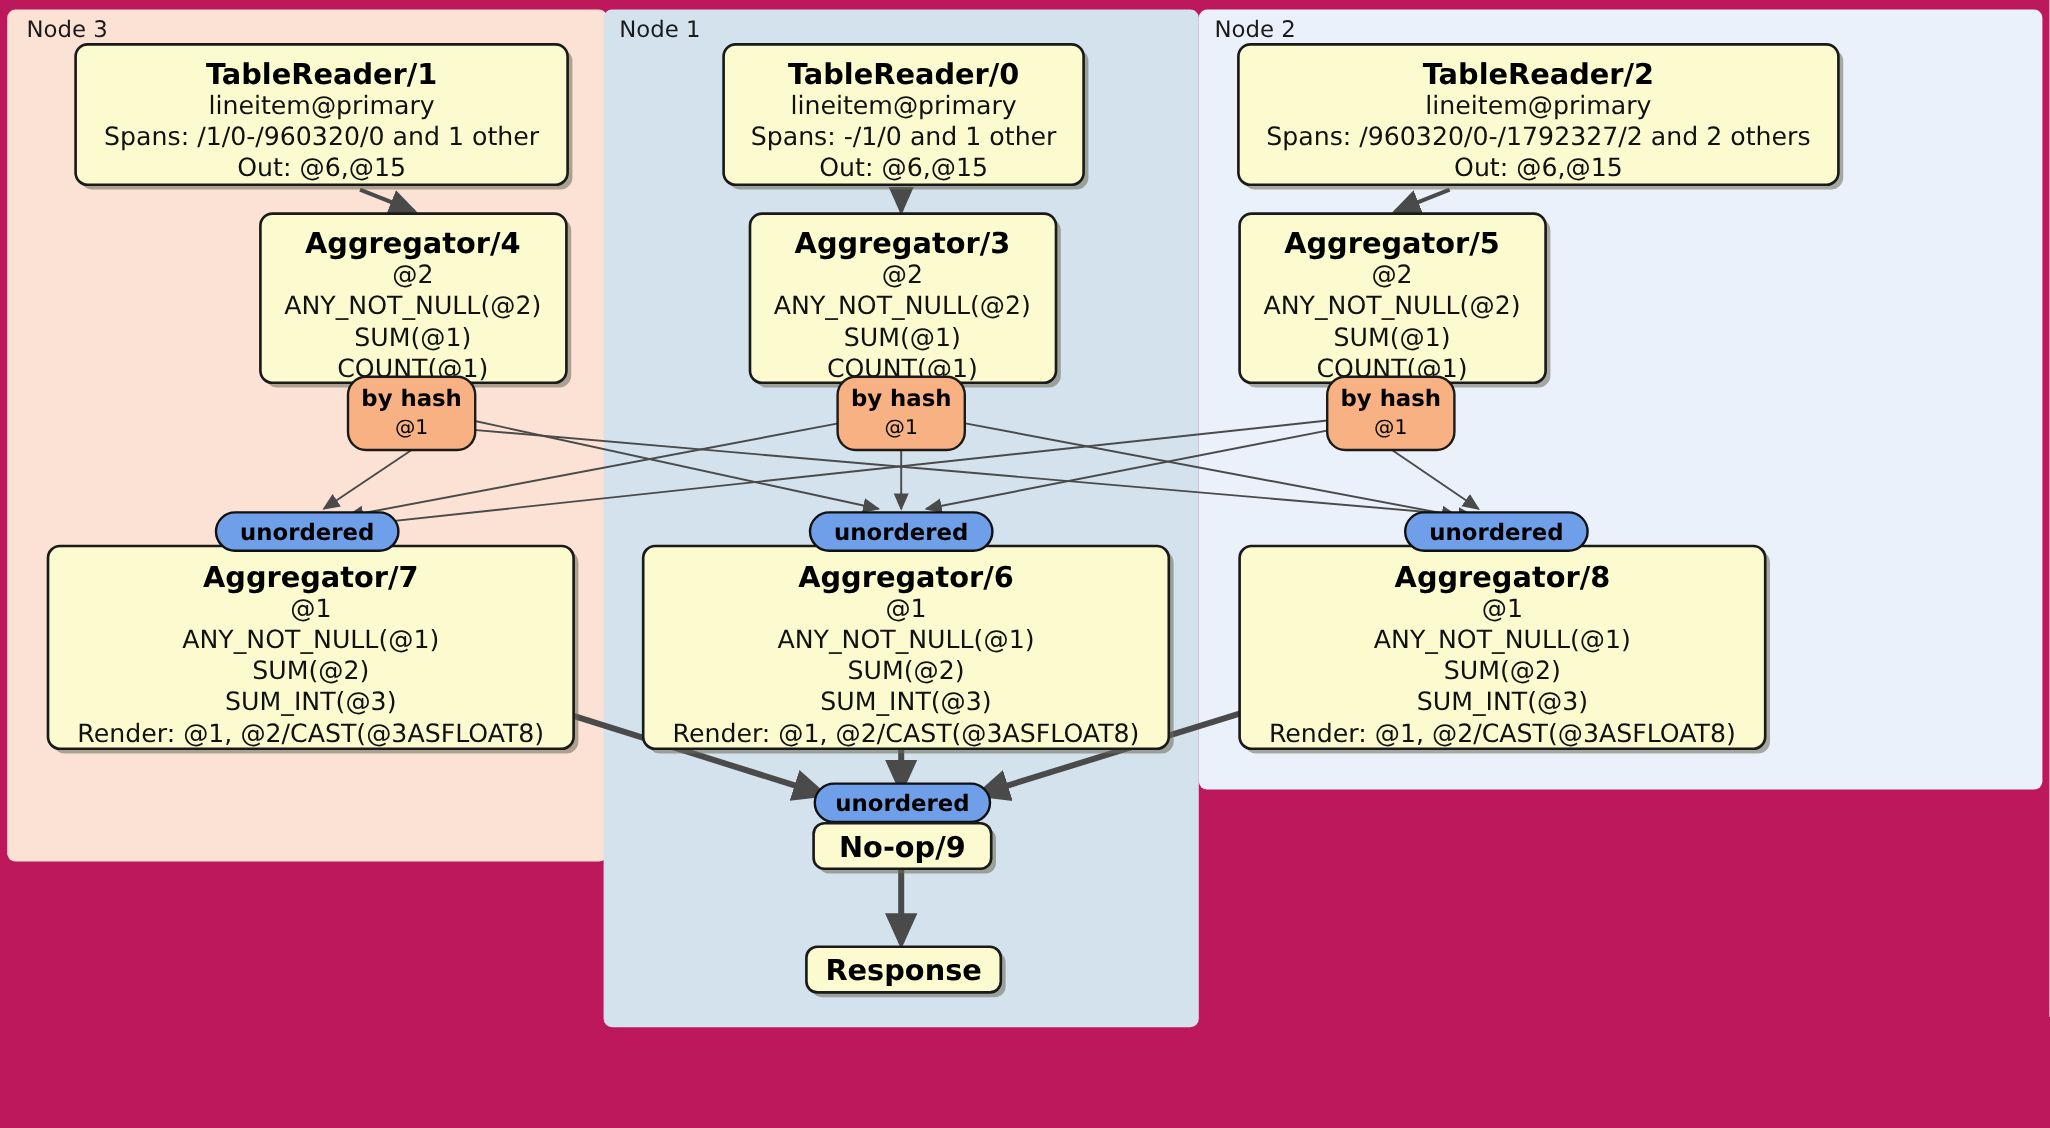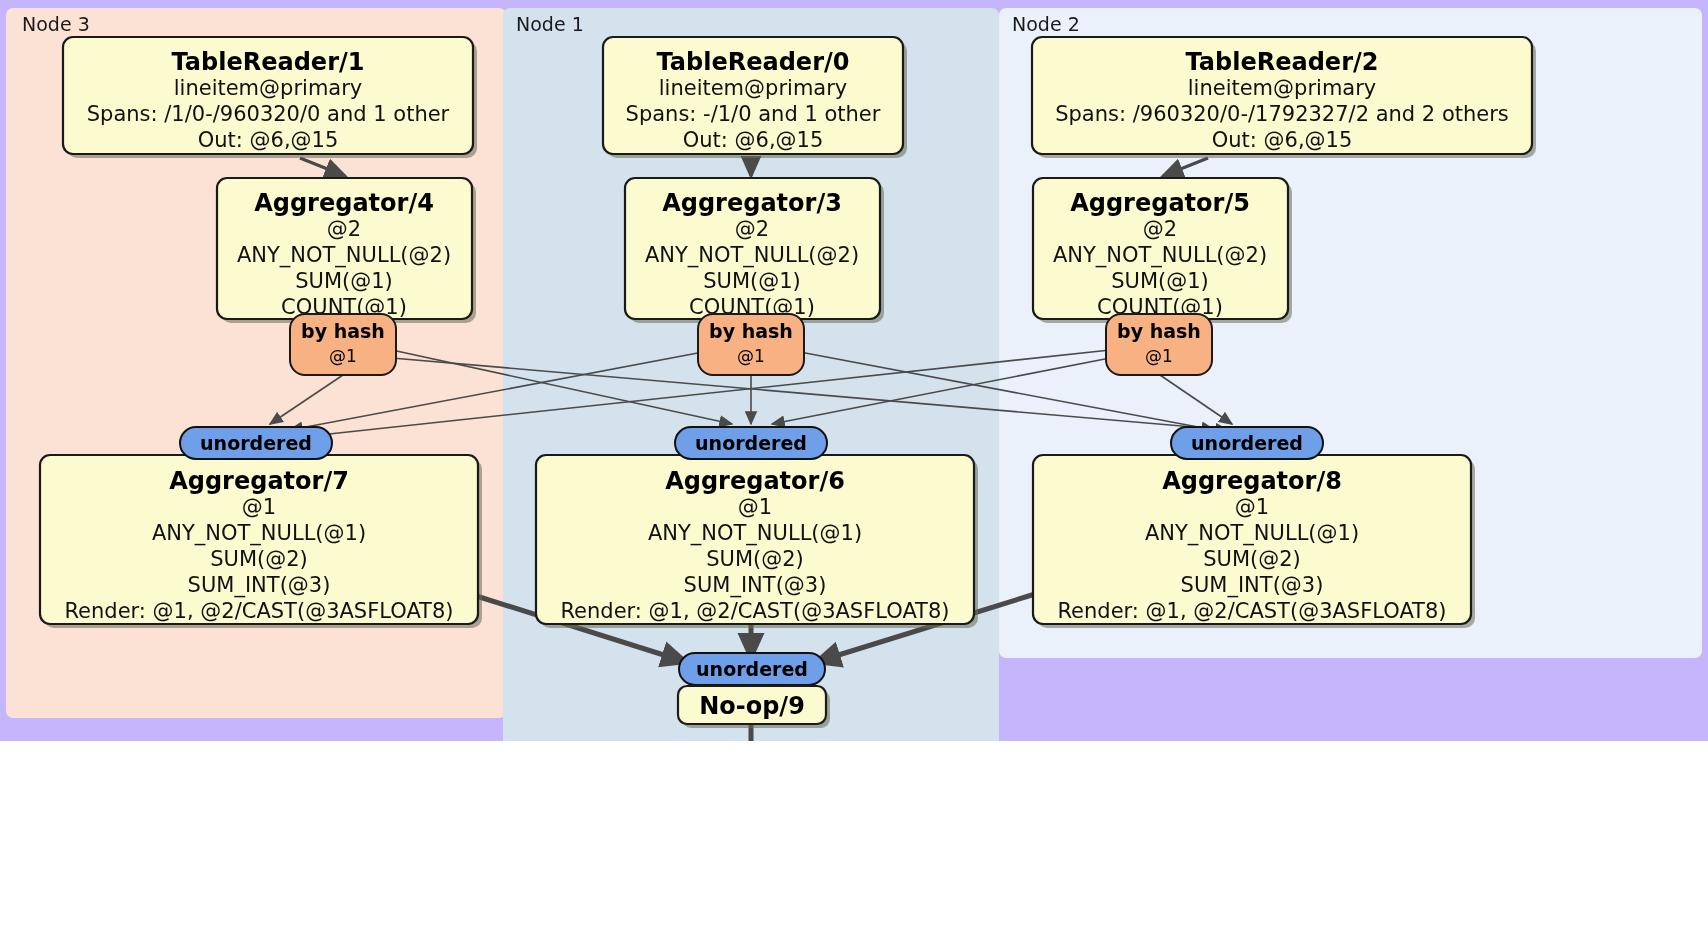--- a/index.html
+++ b/index.html
@@ -1,17 +1,17 @@
 <!DOCTYPE html>
 <html><head>
 <meta charset="utf-8">
 <style>
   html,body{margin:0;padding:0;background:#ffffff;}
   body{font-family:"DejaVu Sans","Liberation Sans",sans-serif;}
-  #stage{position:relative;width:1708px;height:741px;overflow:hidden;background:#c4b5fd;text-align:center;}
+  #stage{position:relative;width:1708px;height:940px;overflow:hidden;background:#be185d;text-align:center;}
   svg{position:absolute;left:0;top:0;}
   .panel-label{font-size:19px;fill:#1a1a1a;font-family:"DejaVu Sans","Liberation Sans",sans-serif;}
   .nodebox{fill:#fbfbcf;stroke:#1a1a1a;stroke-width:2.2;}
   .nodebox-shadow{fill:#6b6b5a;opacity:.55;}
   .title{font-size:24px;font-weight:bold;fill:#000;text-anchor:middle;font-family:"DejaVu Sans","Liberation Sans",sans-serif;}
   .line{font-size:21px;fill:#111;text-anchor:middle;font-family:"DejaVu Sans","Liberation Sans",sans-serif;}
   .badge-hash{fill:#f7b183;stroke:#1a1a1a;stroke-width:2;}
   .badge-unord{fill:#6f9fe8;stroke:#111;stroke-width:2;}
   .badge-txt{font-size:19px;font-weight:bold;fill:#000;text-anchor:middle;font-family:"DejaVu Sans","Liberation Sans",sans-serif;}
   .badge-sub{font-size:17px;fill:#000;text-anchor:middle;font-family:"DejaVu Sans","Liberation Sans",sans-serif;}

